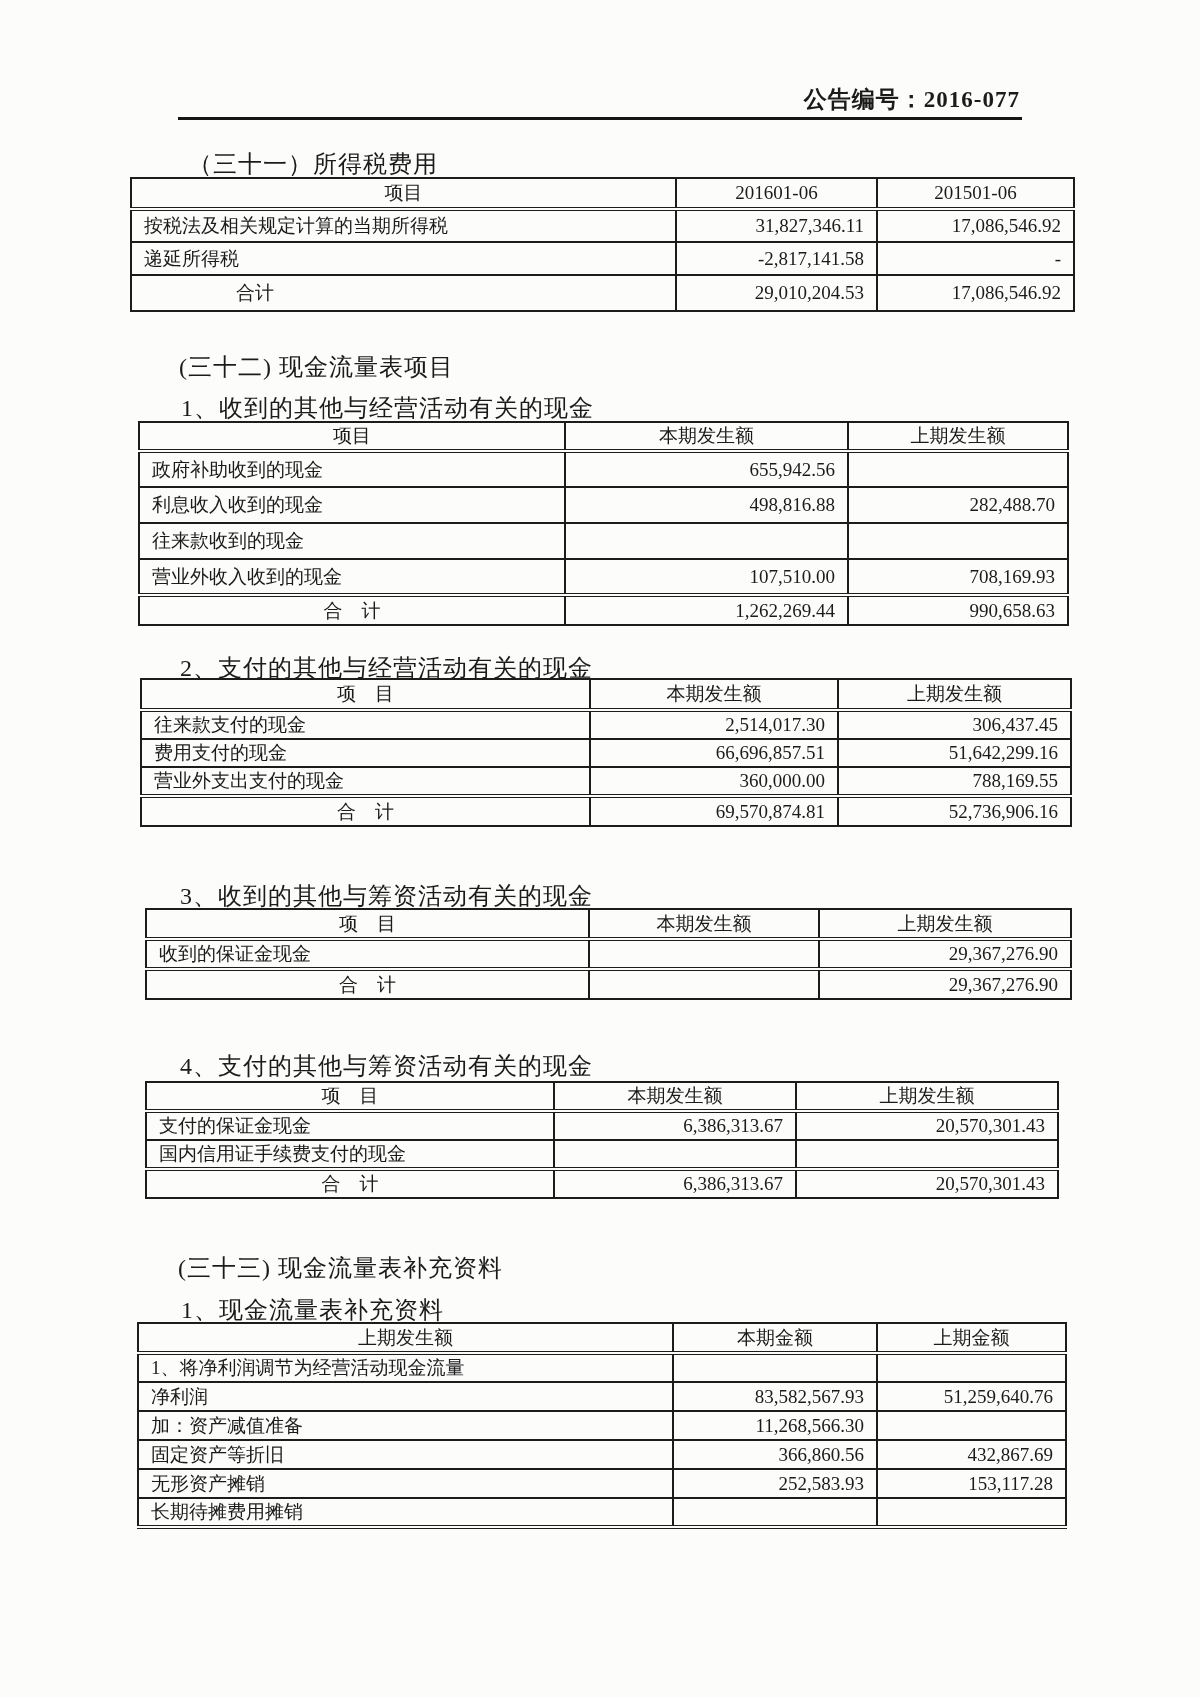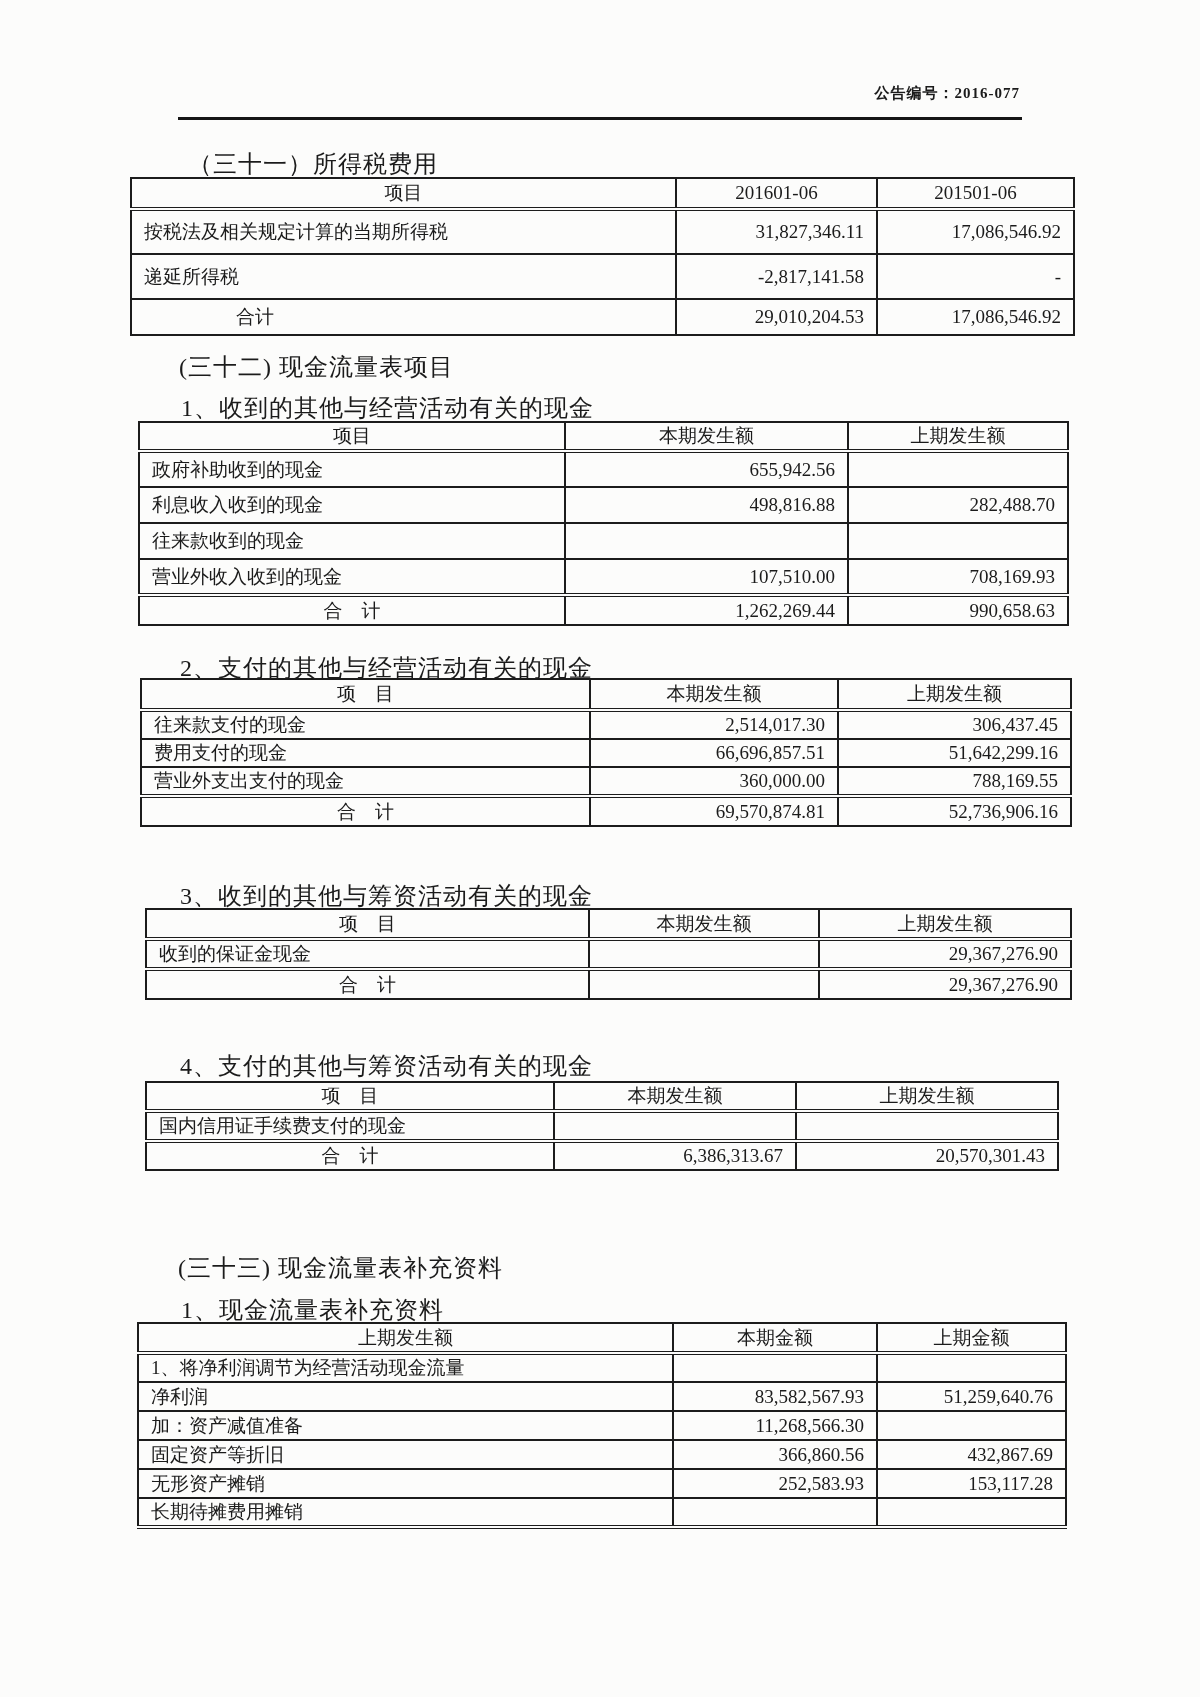--- a/index.html
+++ b/index.html
@@ -7,21 +7,21 @@
     position:relative;
     width:1200px;height:1697px;
     margin:0 auto;
     background:#fcfcfb;
     font-family:"Liberation Serif","DejaVu Serif",serif;
     color:#1b1b1b;
     overflow:hidden;
   }
   .abs{position:absolute;}
   .doc-num{
-    font-size:15px;font-weight:bold;letter-spacing:1px;
+    font-size:23px;font-weight:bold;letter-spacing:1px;
     white-space:nowrap;text-align:right;
   }
   .rule{background:#161616;}
   .sec-title{font-size:24px;letter-spacing:1px;white-space:nowrap;}
   table.t{
     position:absolute;border-collapse:collapse;table-layout:fixed;
     font-size:19px;color:#1b1b1b;
   }
   .t th,.t td{
     border:2px solid #1c1c1c;
@@ -30,21 +30,21 @@
     font-weight:normal;
   }
   .t th{text-align:center;border-bottom:4px double #1c1c1c;}
   td.l{text-align:left;}
   td.r{text-align:right;}
   td.c{text-align:center;}
   td.ind{text-align:left;padding-left:104px;}
   tr.total-dbl td{border-top:4px double #1c1c1c;}
   .t6 tr:last-child td{border-bottom:4px double #1c1c1c;}
   
-  .t1 tr{height:45px;} .t1 tr.hr{height:31px;} .t1 tr.total{height:36px;}
+  .t1 tr{height:33px;} .t1 tr.hr{height:31px;} .t1 tr.total{height:36px;}
   .t2 tr{height:36px;} .t2 tr.hr{height:29px;} .t2 tr.total{height:30px;}
   .t3 tr{height:19px;} .t3 tr.hr{height:31px;} .t3 tr.total{height:30px;}
   .t4 tr{height:30px;}
   .t5 tr{height:29px;} .t5 tr.total{height:29px;}
   .t6 tr{height:29px;} .t6 tr.hr{height:30px;}
 </style>
 </head>
 <body>
 
 <div id="page">
@@ -210,20 +210,25 @@
       </colgroup>
     <thead>
       <tr class="hr">
         <th>项　目</th>
         <th>本期发生额</th>
         <th>上期发生额</th>
       </tr>
     </thead>
     <tbody>
       <tr>
+        <td class="l">支付的保证金现金</td>
+        <td class="r">6,386,313.67</td>
+        <td class="r">20,570,301.43</td>
+      </tr>
+      <tr>
         <td class="l">国内信用证手续费支付的现金</td>
         <td class="r"></td>
         <td class="r"></td>
       </tr>
       <tr class="total total-dbl">
         <td class="c">合　计</td>
         <td class="r">6,386,313.67</td>
         <td class="r">20,570,301.43</td>
       </tr>
     </tbody>

